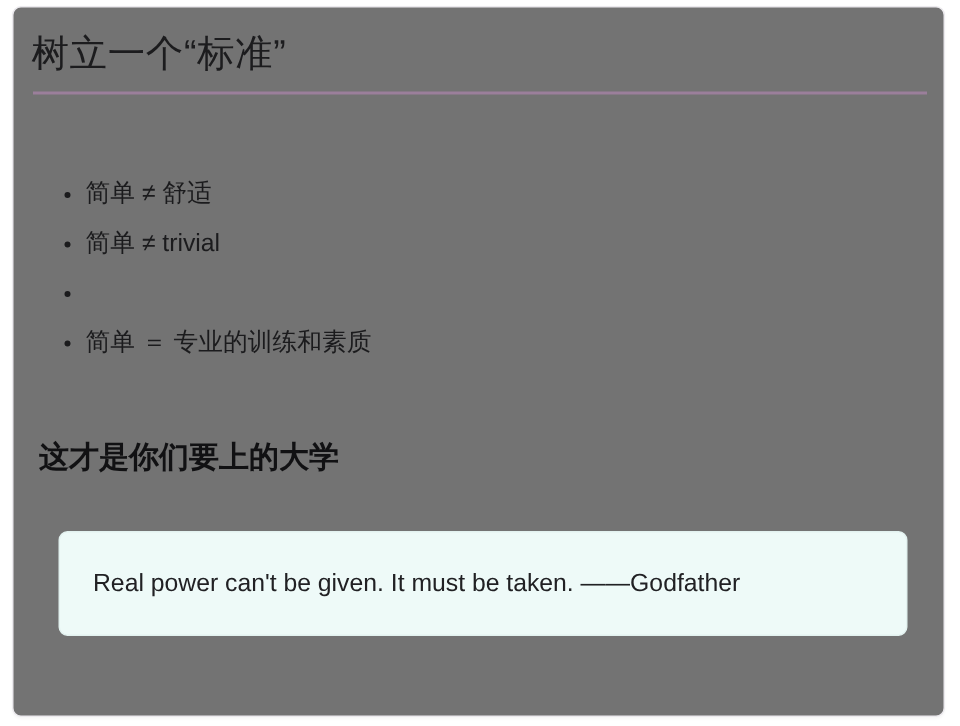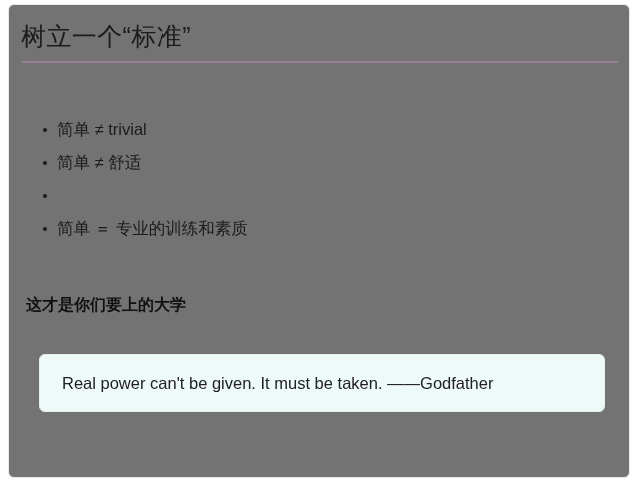--- a/index.html
+++ b/index.html
@@ -83,32 +83,32 @@
     top: 15px;
     width: 4px;
     height: 4px;
     background: #1b1b1d;
     border-radius: 50%;
   }
   .emphasis-line {
     position: absolute;
     left: 17px;
     top: 288px;
-    font-size: 16px;
+    font-size: 20px;
     line-height: 24px;
     color: #111113;
     font-weight: bold;
     white-space: nowrap;
   }
   .quote-box {
     position: absolute;
     left: 30px;
     top: 349px;
     width: 566px;
-    height: 58px;
+    height: 70px;
     background: #eefaf8;
     border: 1px solid #e3f2f0;
     border-radius: 6px;
     box-sizing: border-box;
     display: flex;
     align-items: center;
   }
   .quote-text {
     padding-left: 22px;
     font-size: 16.5px;
@@ -124,25 +124,25 @@
   <div class="slide-inner">
 
     <div class="slide-title">树立一个“标准”</div>
 
     <div class="title-rule"></div>
 
 
     <ul class="bullet-list">
       <li class="bullet-item">
         <span class="bullet-dot"></span>
-        <span>简单 ≠ trivial</span>
+        <span>简单 ≠ 舒适</span>
       </li>
       <li class="bullet-item">
         <span class="bullet-dot"></span>
-        <span>简单 ≠ 舒适</span>
+        <span>简单 ≠ trivial</span>
       </li>
       <li class="bullet-item">
         <span class="bullet-dot"></span>
       </li>
       <li class="bullet-item">
         <span class="bullet-dot"></span>
         <span>简单 ＝ 专业的训练和素质</span>
       </li>
     </ul>
 

